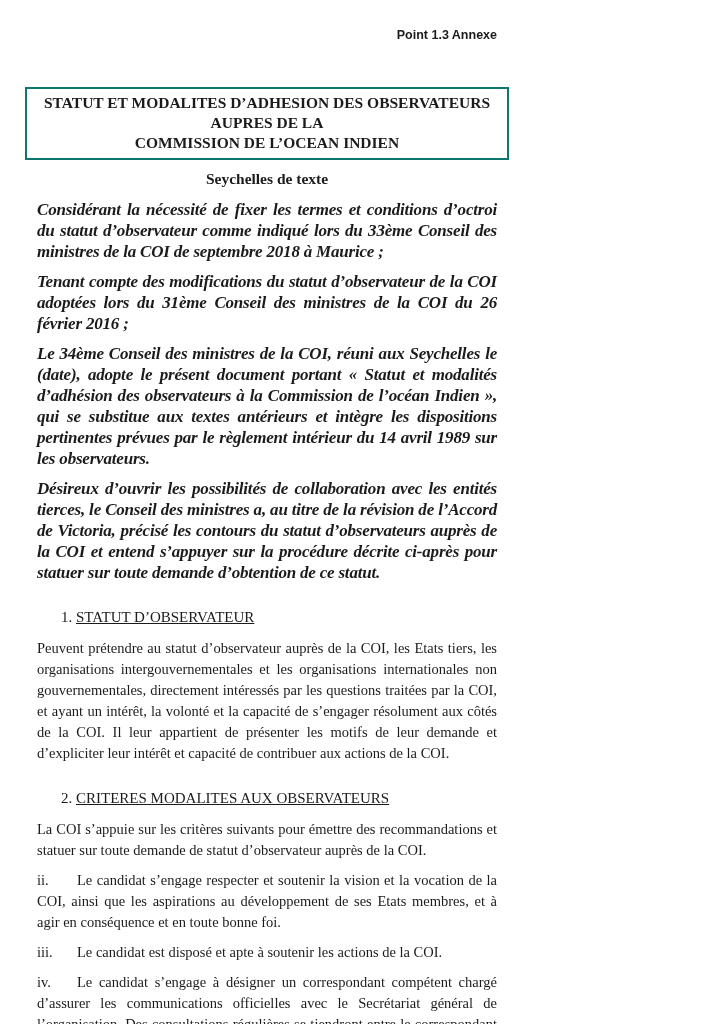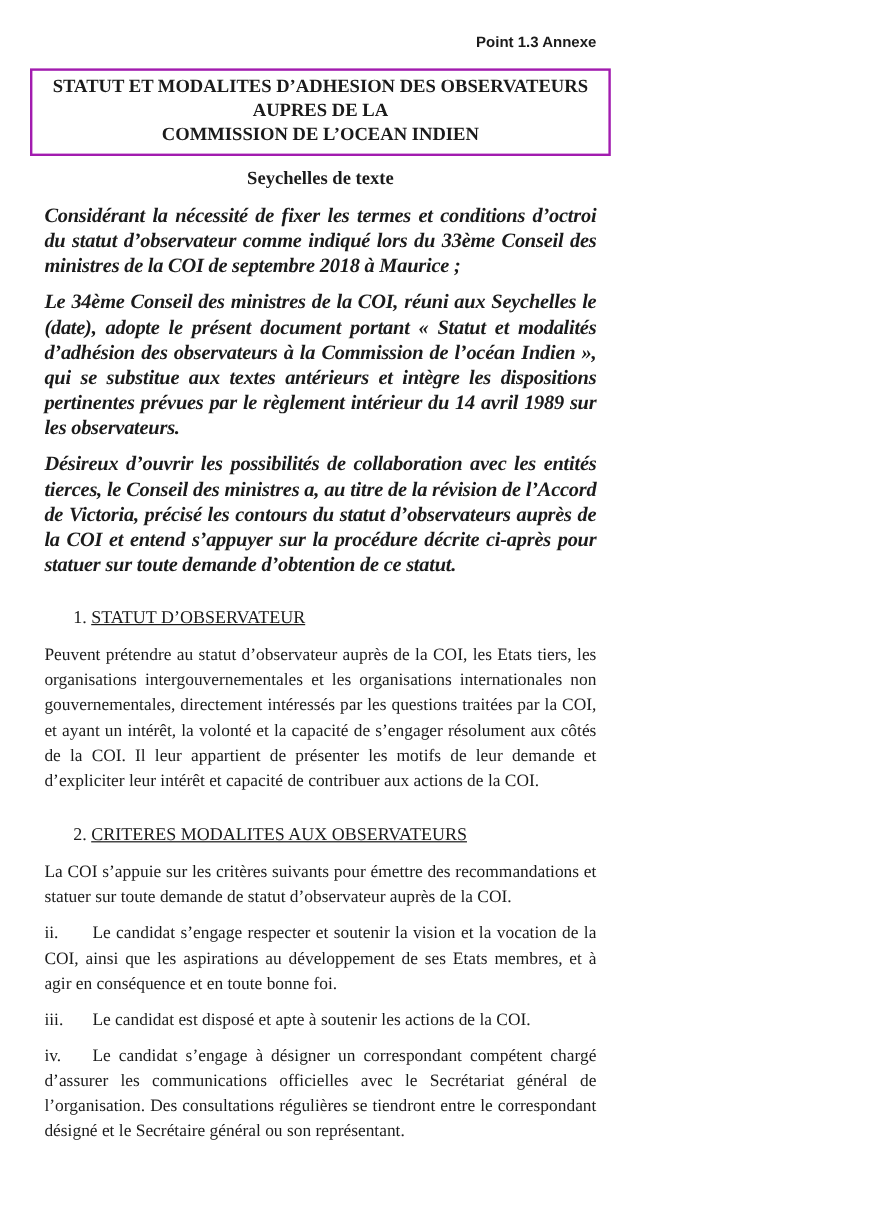--- a/index.html
+++ b/index.html
@@ -17,22 +17,22 @@
     overflow: hidden;
   }
   .header-annotation {
     font-family: "Liberation Sans", "DejaVu Sans", sans-serif;
     font-size: 12.5px;
     font-weight: bold;
     text-align: right;
     line-height: 15px;
   }
   .title-box {
-    border: 2px solid #a21caf;
-    margin: 14px -12px 0 -12px;
+    border: 2px solid #0f766e;
+    margin: 44px -12px 0 -12px;
     padding: 4px 14px 5px 14px;
     text-align: center;
     font-weight: bold;
     font-size: 15.5px;
     line-height: 20px;
   }
   .subtitle {
     text-align: center;
     font-weight: bold;
     font-size: 15.5px;
@@ -81,20 +81,21 @@
 
   <div class="title-box">
     <div>STATUT ET MODALITES D’ADHESION DES OBSERVATEURS AUPRES DE LA</div>
     <div>COMMISSION DE L’OCEAN INDIEN</div>
   </div>
 
   <div class="subtitle">Seychelles de texte</div>
 
   <p class="preamble-par">Considérant la nécessité de fixer les termes et conditions d’octroi du statut d’observateur comme indiqué lors du 33ème Conseil des ministres de la COI de septembre 2018 à Maurice ;</p>
 
+  <p class="preamble-par">Tenant compte des modifications du statut d’observateur de la COI adoptées lors du 31ème Conseil des ministres de la COI du 26 février 2016 ;</p>
 
   <p class="preamble-par">Le 34ème Conseil des ministres de la COI, réuni aux Seychelles le (date), adopte le présent document portant « Statut et modalités d’adhésion des observateurs à la Commission de l’océan Indien », qui se substitue aux textes antérieurs et intègre les dispositions pertinentes prévues par le règlement intérieur du 14 avril 1989 sur les observateurs.</p>
 
   <p class="preamble-par">Désireux d’ouvrir les possibilités de collaboration avec les entités tierces, le Conseil des ministres a, au titre de la révision de l’Accord de Victoria, précisé les contours du statut d’observateurs auprès de la COI et entend s’appuyer sur la procédure décrite ci-après pour statuer sur toute demande d’obtention de ce statut.</p>
 
   <div class="section-heading">
     <span class="section-number">1.</span><span class="section-title">STATUT D’OBSERVATEUR</span>
   </div>
 
   <p class="body-par">Peuvent prétendre au statut d’observateur auprès de la COI, les Etats tiers, les organisations intergouvernementales et les organisations internationales non gouvernementales, directement intéressés par les questions traitées par la COI, et ayant un intérêt, la volonté et la capacité de s’engager résolument aux côtés de la COI. Il leur appartient de présenter les motifs de leur demande et d’expliciter leur intérêt et capacité de contribuer aux actions de la COI.</p>

